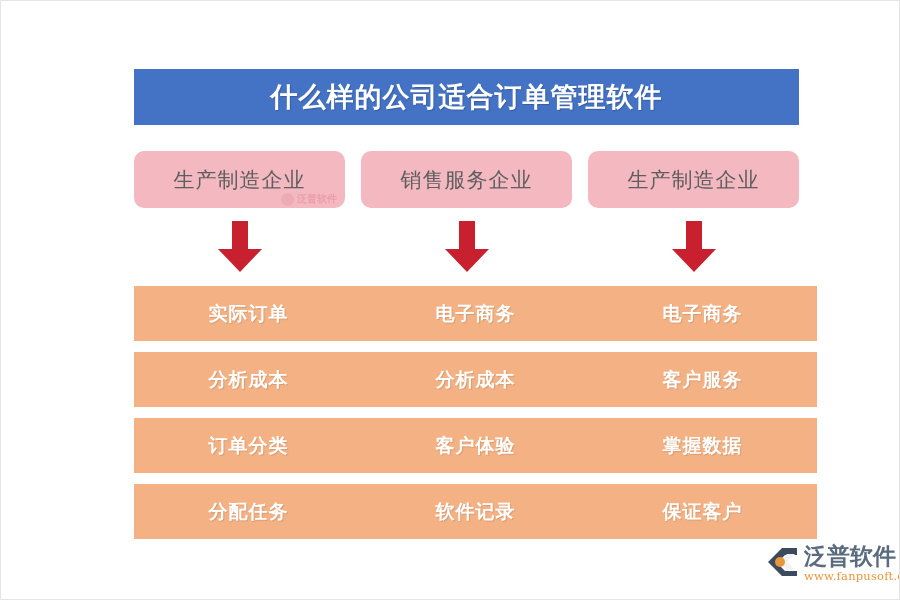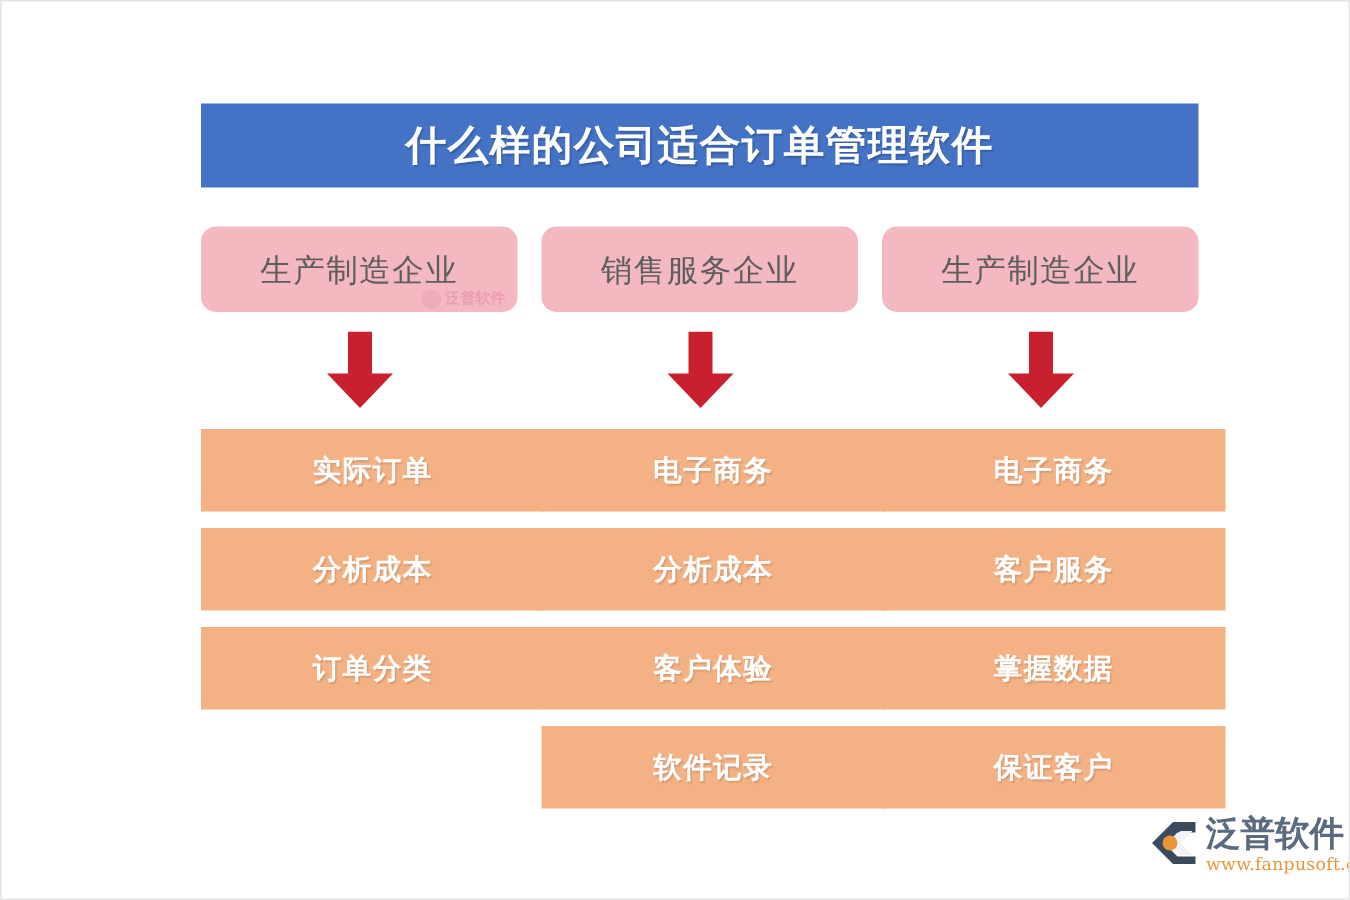--- a/index.html
+++ b/index.html
@@ -192,20 +192,23 @@
     </div>
     <div class="item-box">
       <span class="item-label">实际订单</span>
     </div>
     <div class="item-box">
       <span class="item-label">分析成本</span>
     </div>
     <div class="item-box">
       <span class="item-label">订单分类</span>
     </div>
+    <div class="item-box">
+      <span class="item-label">分配任务</span>
+    </div>
   </div>
 
   <div class="column" id="col-1">
     <div class="head-box">
       <span class="head-label">销售服务企业</span>
     </div>
     <div class="arrow-wrap">
       <svg class="arrow" viewBox="0 0 46 52">
         <polygon points="15,0 31,0 31,28 45,28 23,51 1,28 15,28" fill="#C8202E"></polygon>
       </svg>

